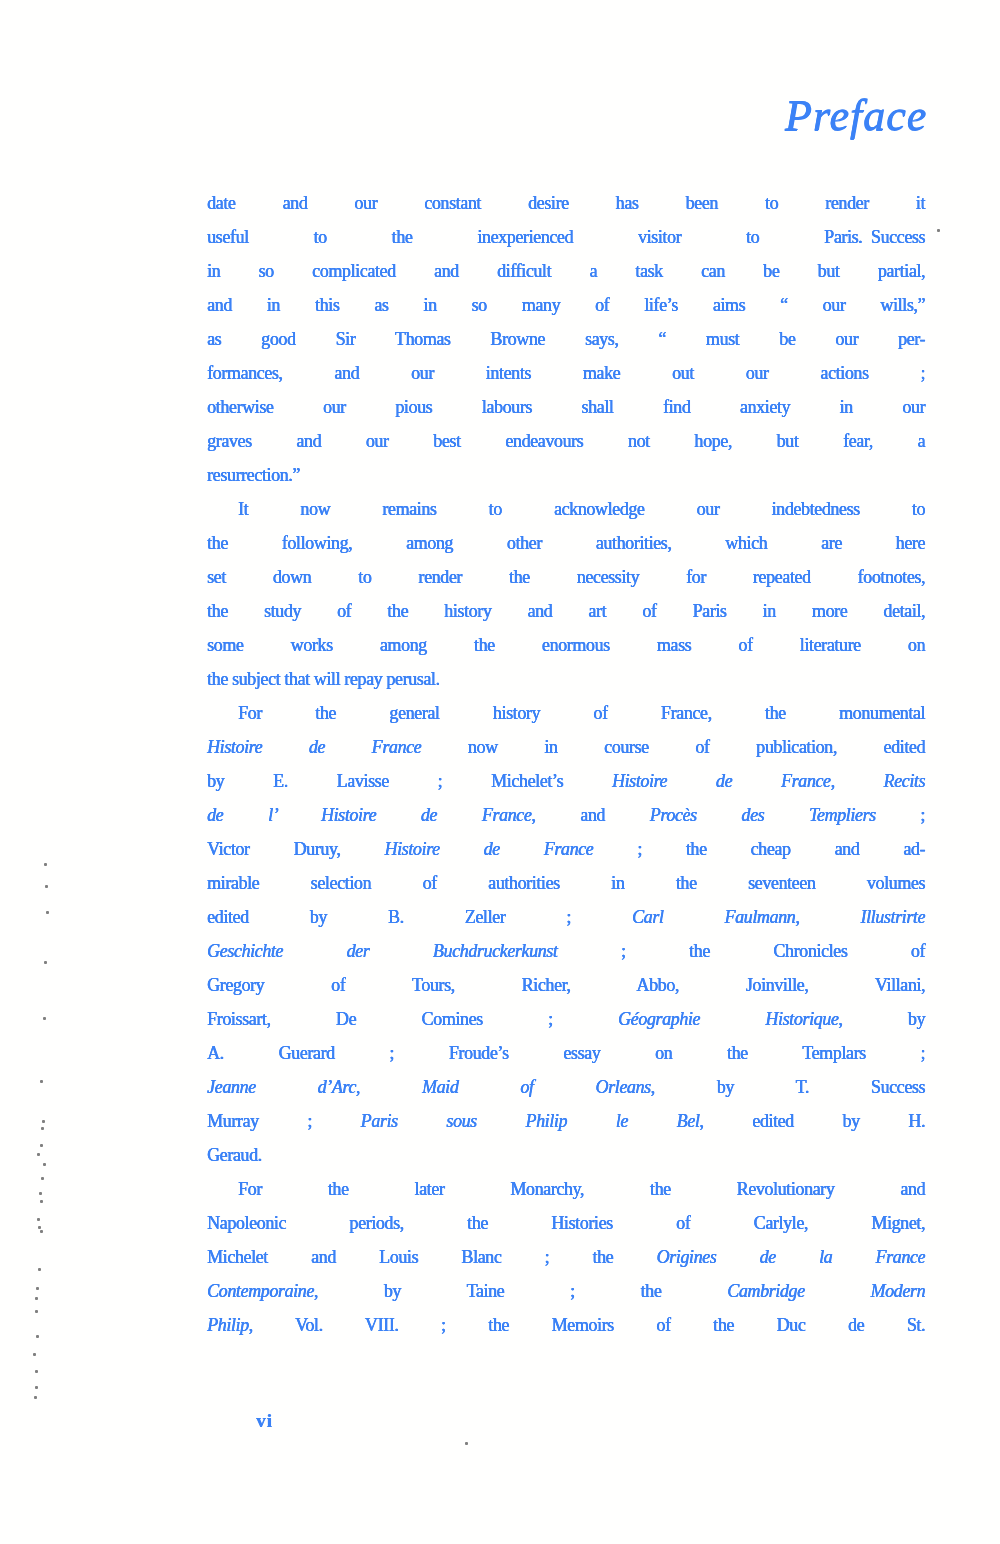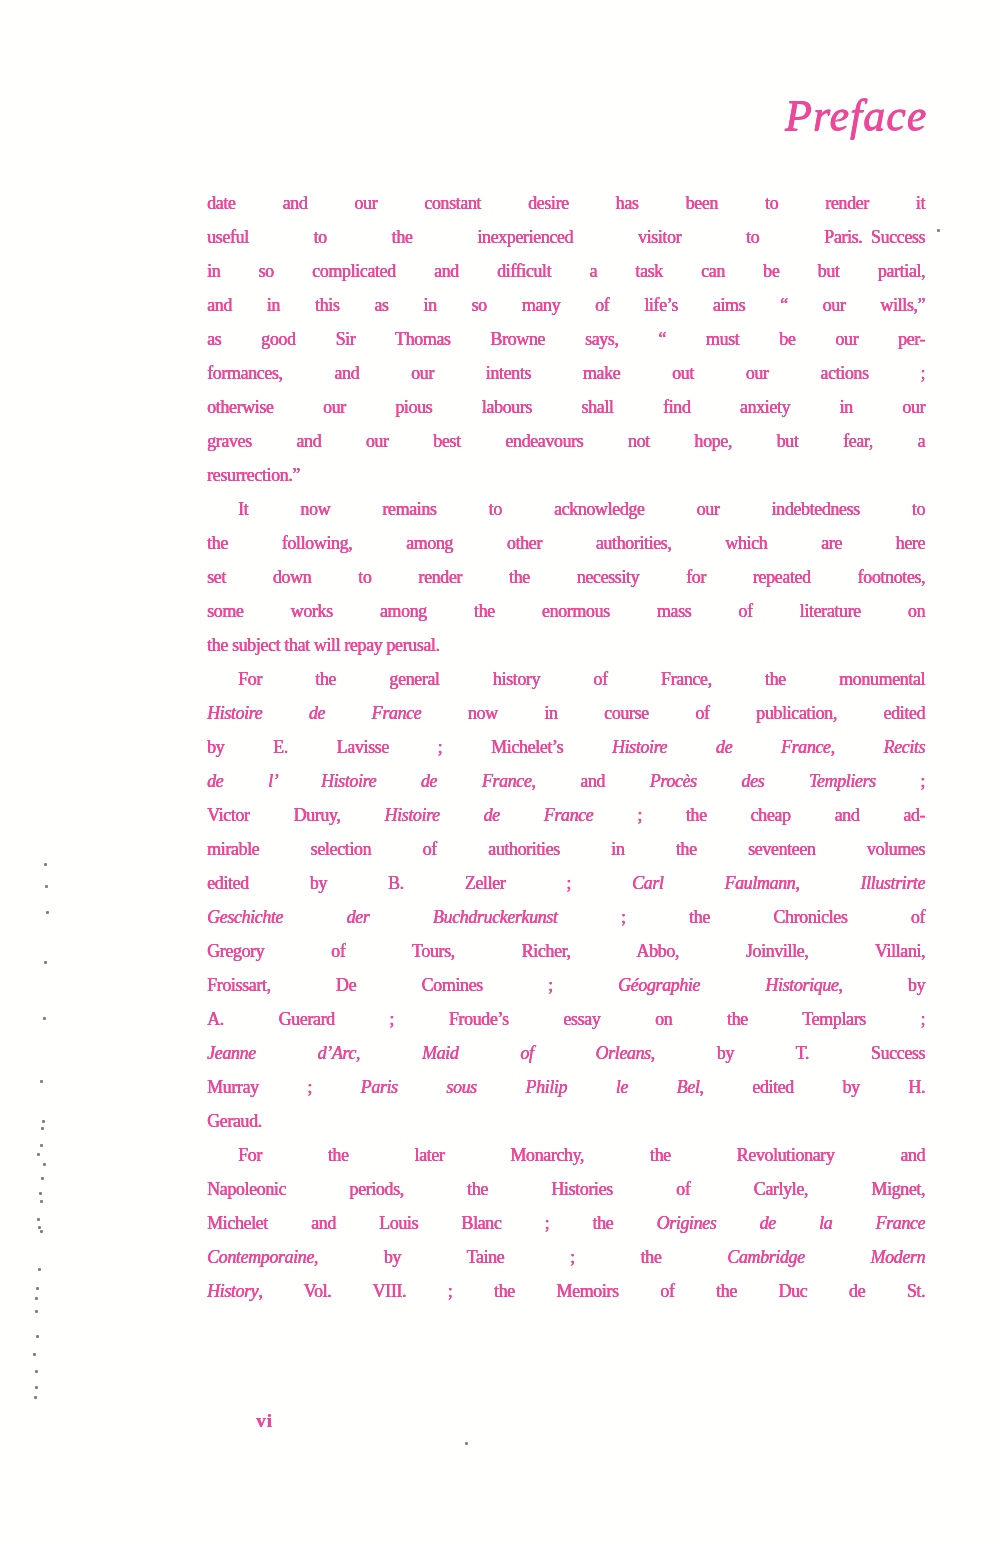--- a/index.html
+++ b/index.html
@@ -6,21 +6,21 @@
     margin: 0;
     padding: 0;
     background: #ffffff;
   }
   .page {
     position: relative;
     width: 1000px;
     height: 1544px;
     background: #fffffe;
     overflow: hidden;
-    color: #ec4899;
+    color: #3b82f6;
     font-family: "Liberation Serif", serif;
     text-decoration: underline;
   }
   .heading {
     position: absolute;
     top: 92px;
     right: 73px;
     margin: 0;
     font-size: 44px;
     line-height: 1.1;
@@ -85,41 +85,42 @@
       <div class="line"><span>in so complicated and difficult a task can be but partial,</span></div>
       <div class="line"><span>and in this as in so many of life’s aims “ our wills,”</span></div>
       <div class="line"><span>as good Sir Thomas Browne says, “ must be our per-</span></div>
       <div class="line"><span>formances, and our intents make out our actions ;</span></div>
       <div class="line"><span>otherwise our pious labours shall find anxiety in our</span></div>
       <div class="line"><span>graves and our best endeavours not hope, but fear, a</span></div>
       <div class="line no-just"><span>resurrection.”</span></div>
       <div class="line indent"><span>It now remains to acknowledge our indebtedness to</span></div>
       <div class="line"><span>the following, among other authorities, which are here</span></div>
       <div class="line"><span>set down to render the necessity for repeated footnotes,</span></div>
+      <div class="line"><span>the study of the history and art of Paris in more detail,</span></div>
       <div class="line"><span>some works among the enormous mass of literature on</span></div>
       <div class="line no-just"><span>the subject that will repay perusal.</span></div>
       <div class="line indent"><span>For the general history of France, the monumental</span></div>
       <div class="line"><em>Histoire de France</em><span> now in course of publication, edited</span></div>
       <div class="line"><span>by E. Lavisse ; Michelet’s </span><em>Histoire de France, Recits</em></div>
       <div class="line"><em>de l’ Histoire de France</em><span>, and </span><em>Procès des Templiers</em><span> ;</span></div>
       <div class="line"><span>Victor Duruy, </span><em>Histoire de France</em><span> ; the cheap and ad-</span></div>
       <div class="line"><span>mirable selection of authorities in the seventeen volumes</span></div>
       <div class="line"><span>edited by B. Zeller ; </span><em>Carl Faulmann, Illustrirte</em></div>
       <div class="line"><em>Geschichte der Buchdruckerkunst</em><span> ; the Chronicles of</span></div>
       <div class="line"><span>Gregory of Tours, Richer, Abbo, Joinville, Villani,</span></div>
       <div class="line"><span>Froissart, De Comines ; </span><em>Géographie Historique</em><span>, by</span></div>
       <div class="line"><span>A. Guerard ; Froude’s essay on the Templars ;</span></div>
       <div class="line"><em>Jeanne d’Arc, Maid of Orleans</em><span>, by T. Success</span></div>
       <div class="line"><span>Murray ; </span><em>Paris sous Philip le Bel</em><span>, edited by H.</span></div>
       <div class="line no-just"><span>Geraud.</span></div>
       <div class="line indent"><span>For the later Monarchy, the Revolutionary and</span></div>
       <div class="line"><span>Napoleonic periods, the Histories of Carlyle, Mignet,</span></div>
       <div class="line"><span>Michelet and Louis Blanc ; the </span><em>Origines de la France</em></div>
       <div class="line"><em>Contemporaine</em><span>, by Taine ; the </span><em>Cambridge Modern</em></div>
-      <div class="line"><em>History</em><span>, Vol. VIII. ; the Memoirs of the Duc de St.</span></div>
+      <div class="line"><em>Philip</em><span>, Vol. VIII. ; the Memoirs of the Duc de St.</span></div>
     </div>
 
   <div class="page-number">vi</div>
 
   <div id="artifacts">
       <div class="speck" style="left: 44px; top: 863px;"></div>
       <div class="speck" style="left: 45px; top: 885px;"></div>
       <div class="speck" style="left: 46px; top: 911px;"></div>
       <div class="speck" style="left: 44px; top: 961px;"></div>
       <div class="speck" style="left: 43px; top: 1017px;"></div>

